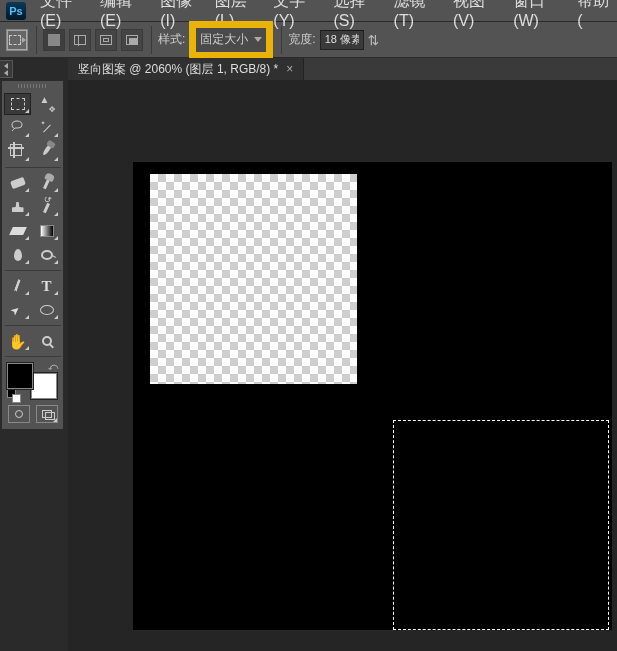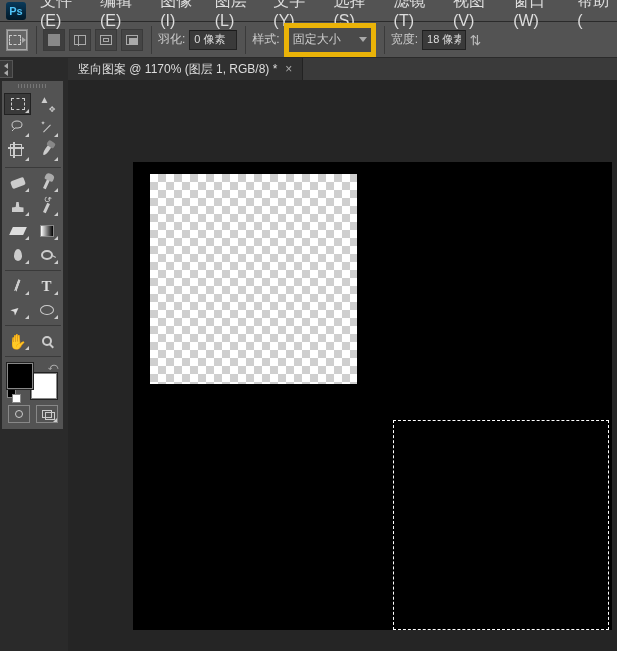--- a/index.html
+++ b/index.html
@@ -15,21 +15,21 @@
 .optbar { height: 36px; background: #535353; border-bottom: 1px solid #2a2a2a; display: flex; align-items: center; padding: 0 6px; gap: 6px; }
 .opt-group { display: flex; align-items: center; gap: 4px; padding-right: 8px; border-right: 1px solid #3a3a3a; height: 28px; }
 .opt-group.noborder { border-right: none; }
 .opt-btn { width: 22px; height: 22px; background: #454545; border: 1px solid #3a3a3a; display: flex; align-items: center; justify-content: center; }
 .opt-btn.active { background: #666; border: 1px solid #888; box-shadow: inset 0 0 0 1px #aaa; }
 .opt-btn.dk { background: #3e3e3e; }
 .tri { width: 0; height: 0; border-left: 4px solid #aaa; border-top: 3px solid transparent; border-bottom: 3px solid transparent; margin-left: 1px; }
 .label { color: #ccc; font-size: 12px; white-space: nowrap; }
 .textin { background: #3a3a3a; color: #ddd; border: 1px solid #222; border-top-color: #1a1a1a; padding: 2px 4px; font-size: 11px; height: 20px; }
 .chk { width: 14px; height: 14px; background: #3a3a3a; border: 1px solid #666; }
-.dropdown { background: #4a4a4a; border: 5px solid #eab308; height: 20px; display: flex; align-items: center; padding: 12px 4px; gap: 18px; }
+.dropdown { background: #4a4a4a; border: 7px solid #eab308; height: 20px; display: flex; align-items: center; padding: 12px 4px; gap: 6px; }
 .dropdown .dd-tri { width: 0; height: 0; border-top: 5px solid #aaa; border-left: 4px solid transparent; border-right: 4px solid transparent; }
 
 
 .workarea { position: absolute; top: 58px; left: 0; right: 0; bottom: 0; background: #2a2a2a; }
 .side-tab { position: absolute; left: 0; top: 2px; width: 13px; height: 18px; background: #3a3a3a; border: 1px solid #555; border-left: none; display: flex; align-items: center; justify-content: center; flex-direction: column; gap: 1px; }
 .side-tab .tri2 { width: 0; height: 0; border-right: 4px solid #aaa; border-top: 3px solid transparent; border-bottom: 3px solid transparent; }
 
 
 .toolbox { position: absolute; left: 1px; top: 22px; width: 63px; background: #535353; border: 1px solid #2a2a2a; padding-bottom: 6px; }
 .tb-grip { height: 10px; display: flex; align-items: center; justify-content: center; }
@@ -153,24 +153,20 @@
         <div class="irect hl"></div>
       </div>
     <div class="opt-btn">
         <div class="irect sub"></div>
       </div>
     <div class="opt-btn">
         <div class="irect int"></div>
       </div>
   </div>
   <div class="opt-group">
-    <span class="label">羽化:</span>
-    <input class="textin" style="width: 48px;" value="0 像素">
-  </div>
-  <div class="opt-group">
     <span class="label">样式:</span>
     <div class="dropdown">
       <span>固定大小</span>
       <div class="dd-tri"></div>
     </div>
   </div>
   <div class="opt-group noborder">
     <span class="label">宽度:</span>
     <input class="textin" style="width: 44px;" value="18 像素">
     <div style="color:#bbb;font-size:14px;transform:rotate(90deg)">⇄</div>
@@ -318,21 +314,21 @@
       <div class="bot bot2">
           <div class="r1"></div>
           <div class="r2"></div>
           <div class="sub"></div>
         </div>
     </div>
   </div>
 
   <div class="doctab-bar">
     <div class="doctab">
-      <span>竖向图案 @ 1170% (图层 1, RGB/8) *</span>
+      <span>竖向图案 @ 2060% (图层 1, RGB/8) *</span>
       <span class="x">×</span>
     </div>
   </div>
 
   <div class="canvas-zone">
     <div class="canvas">
       <div class="checker"></div>
       <div class="selection"></div>
     </div>
   </div>

